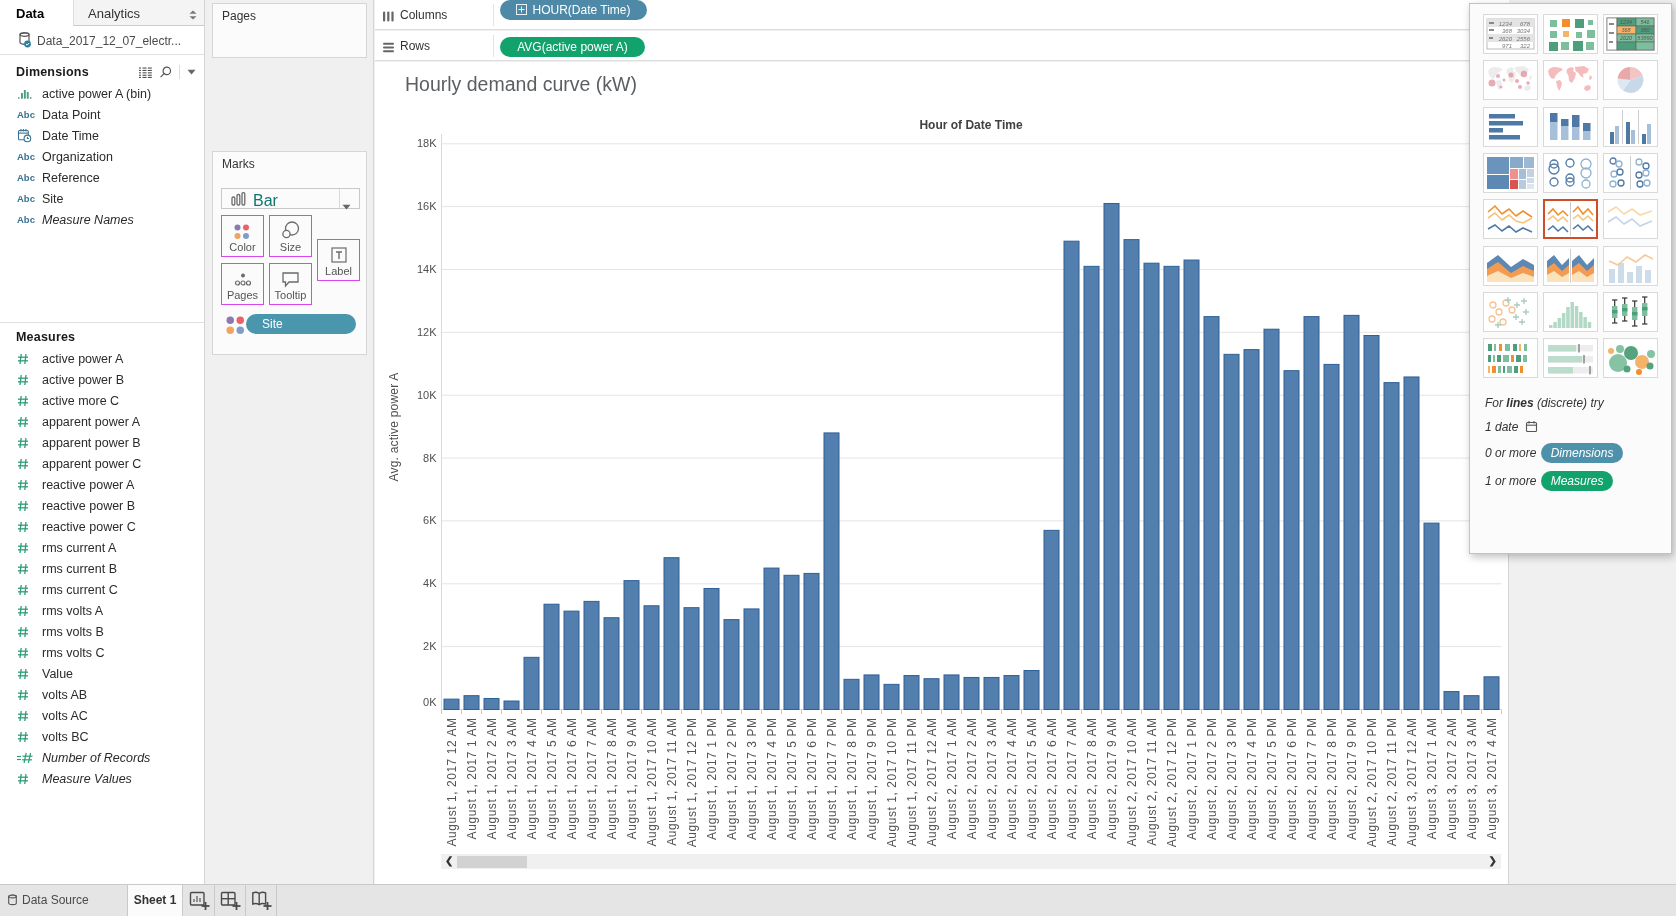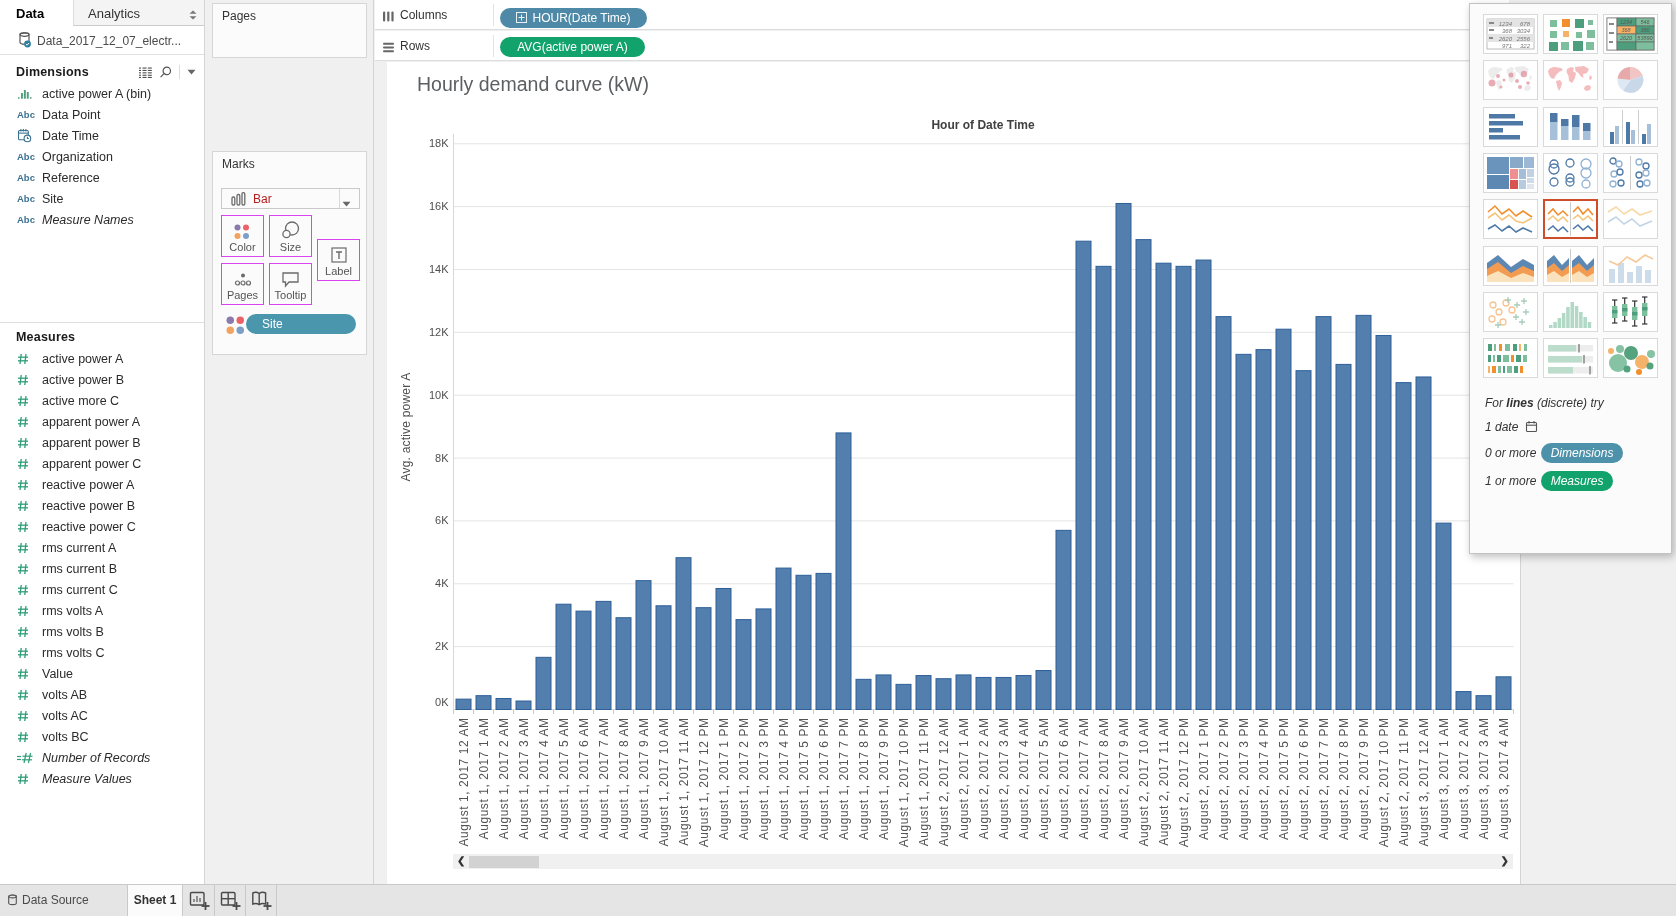--- a/index.html
+++ b/index.html
@@ -21,36 +21,36 @@
 .ficon { width:25px; flex:0 0 25px; display:flex; align-items:center; justify-content:flex-start; }
 .abc { color:#3c7292; font-size:9.5px; font-weight:bold; letter-spacing:0; }
 #meashdr { border-top:1px solid #e0e0e0; margin-top:6px; }
 #dimwrap { position:absolute; top:58px; left:0; width:100%; }
 
 
 #midcol { position:absolute; left:206px; top:0; width:168px; height:884px; background:#f0f0f0; border-right:1px solid #d4d4d4; }
 .card { position:absolute; left:6px; width:155px; background:#fbfbfb; border:1px solid #d6d6d6; }
 .card .lbl { font-size:12px; color:#333; padding:5px 0 0 9px; }
 .pill { display:inline-block; color:#fff; font-size:12px; border-radius:10px; height:20px; line-height:20px; text-align:center; }
-#marks-dd { position:absolute; left:8px; top:36px; width:139px; height:21px; background:#fbfbfb; border:1px solid #c9c9c9; font-size:12px; color:#b91c1c; }
+#marks-dd { position:absolute; left:8px; top:36px; width:139px; height:21px; background:#fbfbfb; border:1px solid #c9c9c9; font-size:16px; color:#0f766e; }
 #marks-dd .ic { position:absolute; left:9px; top:3px; }
 #marks-dd .tx { position:absolute; left:31px; top:3px; }
 #marks-dd .dv { position:absolute; right:19px; top:0; width:1px; height:19px; background:#d9d9d9; }
 #marks-dd .ca { position:absolute; right:8px; top:7px; }
 .mbtn { position:absolute; width:43px; height:42px; background:#fbfbfb; border:1px solid #d946ef; text-align:center; }
 .mbtn .mic { height:24px; display:flex; align-items:flex-end; justify-content:center; }
 .mbtn .mlb { font-size:11px; color:#555; margin-top:1px; }
 
 
 #shelves { position:absolute; left:375px; top:0; width:1134px; background:#fff; }
 .shelfrow { position:absolute; left:0; width:1134px; height:30px; background:#fff; border-bottom:1px solid #ddd; }
 .shelfrow .sic { position:absolute; left:7px; top:9px; }
 .shelfrow .slb { position:absolute; left:25px; top:8px; font-size:12px; color:#333; }
 .shelfrow .sdv { position:absolute; left:118px; top:4px; width:1px; height:22px; background:#e3e3e3; }
-#sheet { position:absolute; left:375px; top:62px; width:1134px; height:822px; background:#fff; border-right:1px solid #d4d4d4;margin-left:12px; }
+#sheet { position:absolute; left:375px; top:62px; width:1134px; height:822px; background:#fff; border-right:1px solid #d4d4d4; }
 #title { position:absolute; left:30px; top:11px; font-size:19.5px; color:#5b5f62; }
 #hscroll { position:absolute; left:66px; top:792px; width:1060px; height:15px; background:#f0f0f0; }
 #hscroll .th { position:absolute; left:16px; top:1.5px; width:70px; height:12px; background:#d2d2d2; }
 #hscroll .ar { position:absolute; top:1px; font-size:10px; color:#333; font-weight:bold; }
 
 
 #showme { position:absolute; left:1469px; top:3px; width:203px; height:551px; background:#fbfbfb; border:1px solid #c2c2c2; box-shadow:2px 3px 8px rgba(0,0,0,0.25);font-style:italic; }
 .smt { position:absolute; width:55px; height:40px; background:#fff; border:1px solid #d9d9d9; display:flex; align-items:center; justify-content:center; }
 .smt.sel { border:2px solid #cd4e28; }
 #smtext { position:absolute; left:15px; top:392px; font-size:12px; color:#333; }
@@ -489,21 +489,21 @@
 
 <div id="shelves">
   <div class="shelfrow" style="top:0;">
     <span class="sic"><svg width="13" height="13" viewBox="0 0 13 13" fill="#666">
             <rect x="1" y="1.5" width="2.2" height="10" rx="1"></rect>
             <rect x="5.2" y="1.5" width="2.2" height="10" rx="1"></rect>
             <rect x="9.4" y="1.5" width="2.2" height="10" rx="1"></rect>
           </svg></span>
         <span class="slb">Columns</span>
         <span class="sdv"></span>
-    <span class="pill" style="position:absolute;left:125px;top:8px;width:147px;background:#4e8aa8;">
+    <span class="pill" style="position:absolute;left:125px;top:0;width:147px;background:#4e8aa8;">
       <span style="position:relative;top:1px;margin-right:5px;"><svg width="11" height="11" viewBox="0 0 11 11">
               <rect x="0.5" y="0.5" width="10" height="10" fill="none" stroke="#e8f1f5" stroke-width="1"></rect>
               <line x1="5.5" y1="2.5" x2="5.5" y2="8.5" stroke="#e8f1f5" stroke-width="1"></line>
               <line x1="2.5" y1="5.5" x2="8.5" y2="5.5" stroke="#e8f1f5" stroke-width="1"></line>
             </svg></span>HOUR(Date Time)</span>
   </div>
   <div class="shelfrow" style="top:31px;">
     <span class="sic"><svg width="13" height="13" viewBox="0 0 13 13" fill="#666">
             <rect x="1" y="1.8" width="11" height="2" rx="1"></rect>
             <rect x="1" y="5.5" width="11" height="2" rx="1"></rect>

